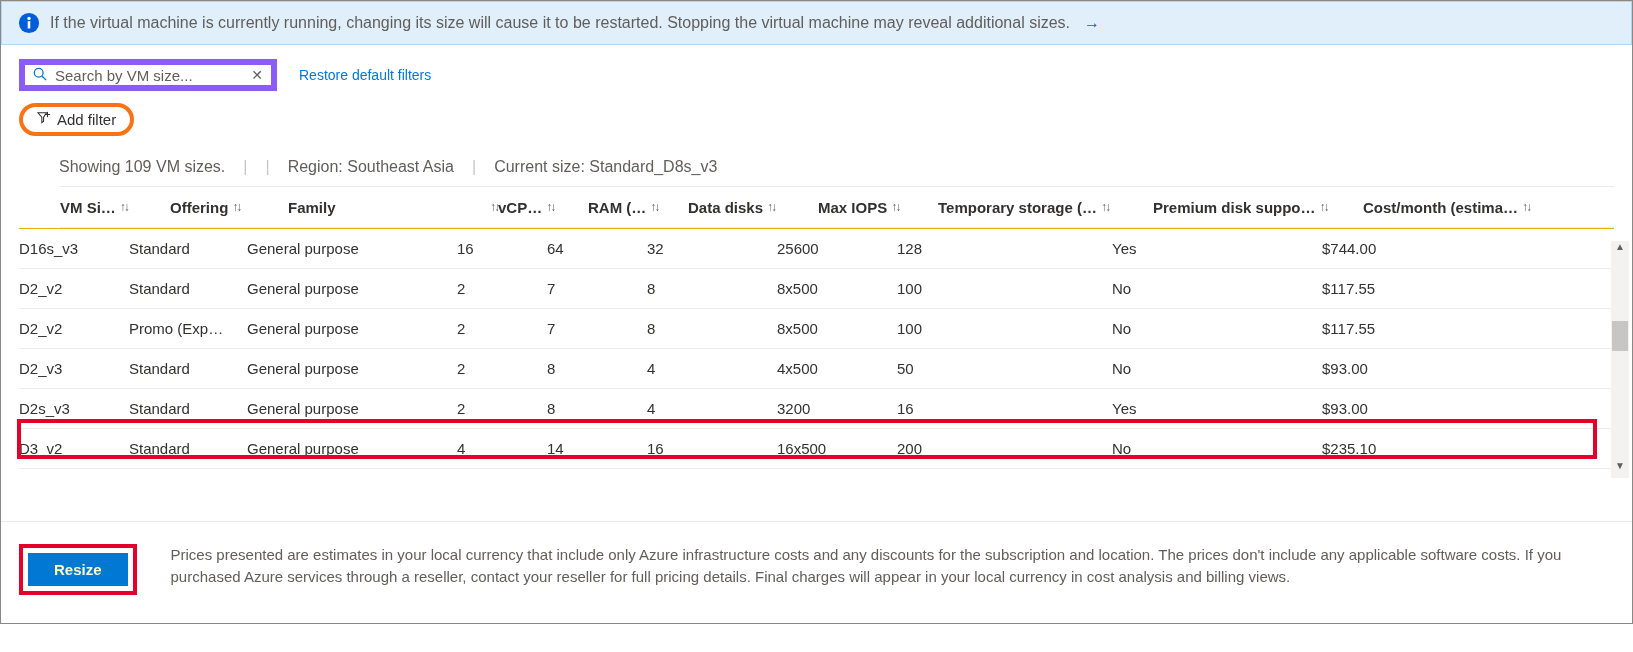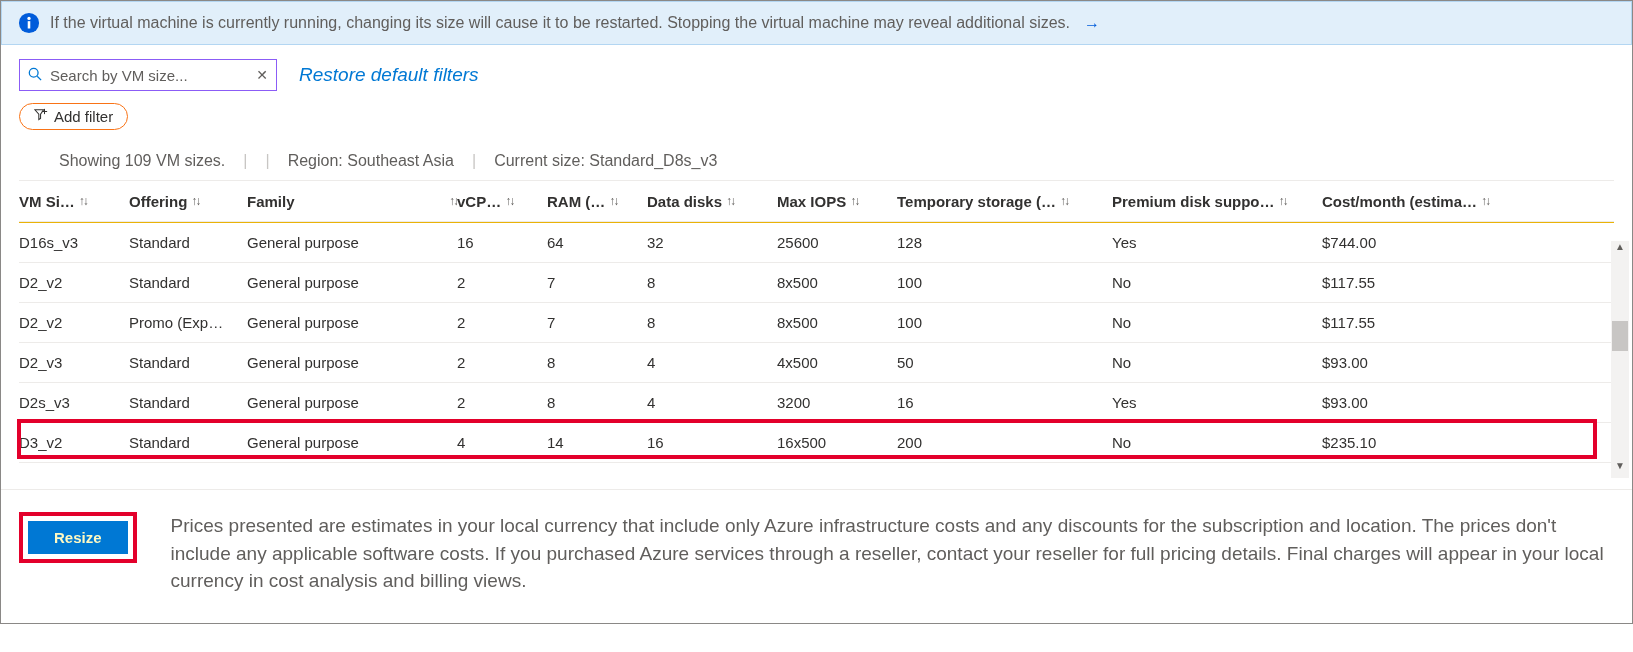--- a/index.html
+++ b/index.html
@@ -20,51 +20,51 @@
     padding:10px 16px; font-size:16px; color:#605e5c;
   }
   .info-banner .info-icon-wrap { color:#015cda; display:flex; align-items:center; }
   .info-banner .arrow { color:#015cda; margin-left:4px; }
 
   .content { padding: 14px 18px 0 18px; }
 
   .toolbar-row { display:flex; align-items:center; gap:22px; }
   .search-box {
     display:flex; align-items:center; width:258px; height:32px;
-    border:1px solid #8b5cf6; background:#fff; padding:0 8px; gap:8px;
+    border:6px solid #8b5cf6; background:#fff; padding:0 8px; gap:8px;
     color:#605e5c;
   }
   .search-box .mag { color:#0078d4; }
   .search-box .ph { flex:1; color:#605e5c; font-size:15px; }
   .search-box .x  { color:#605e5c; font-size:14px; }
-  .link { color:#0078d4; cursor:pointer; font-size:19px;font-style:italic; }
+  .link { color:#0078d4; cursor:pointer; font-size:14px; }
 
   .filter-row { margin-top:12px; }
   .pill {
     display:inline-flex; align-items:flex-start; gap:6px;
-    border:1px solid #f97316; border-radius:18px;
+    border:4px solid #f97316; border-radius:18px;
     padding:4px 14px; font-size:15px; cursor:pointer; color:#323130;
   }
 
   .status-line {
     display:flex; align-items:center; gap:18px;
     margin-top:22px; font-size:16px; color:#605e5c;margin-left:40px;
   }
   .sep { color:#c8c6c4; }
 
   .table-wrap { margin-top:10px; position:relative; }
   .grid-header, .grid-row {
     display:grid;
     grid-template-columns: 110px 118px 210px 90px 100px 130px 120px 215px 210px 200px;
     align-items:center;
     padding:0 0 0 0;
   }
   .grid-header {
     height:42px; font-weight:600; font-size:15px; color:#323130;
-    border-top:1px solid #edebe9; border-bottom:1px solid #edebe9;
+    border-top:1px solid #edebe9; border-bottom:1px solid #edebe9;margin-left:41px;
   }
   .th { display:flex; align-items:center; gap:2px; white-space:nowrap; overflow:hidden; }
   .sort { font-size:12px; color:#605e5c; margin-left:2px; letter-spacing:-2px; }
 
   .rows { border-top:1px solid #eab308; }
   .grid-row { height:40px; font-size:15px; border-bottom:1px solid #edebe9; color:#323130; }
 
   .scrollbar {
     position:absolute; right:3px; top:240px; width:18px; bottom:145px;
     background:#f3f2f1;
@@ -76,21 +76,21 @@
     display:flex; align-items:flex-start; gap:34px;
     position:absolute; left:0; right:0; bottom:0;
     padding:22px 18px 28px 18px;
     border-top:1px solid #edebe9;
   }
   .btn-primary {
     background:#0078d4; color:#fef9c3; border:none;
     padding:8px 26px; font-size:15px; font-weight:600; cursor:pointer;
   }
   .btn-hl { border:4px solid #e3002b; display:inline-block; padding:5px; }
-  .disclaimer { font-size:19px; color:#605e5c; line-height:1.45; }
+  .disclaimer { font-size:15px; color:#605e5c; line-height:1.45; }
 
   .row-hl {
     position:absolute; border:4px solid #e3002b; height:40px; pointer-events:none;
     left:16px; right:35px;
   }
 </style>
 </head>
 <body>
 <div class="page">
 

